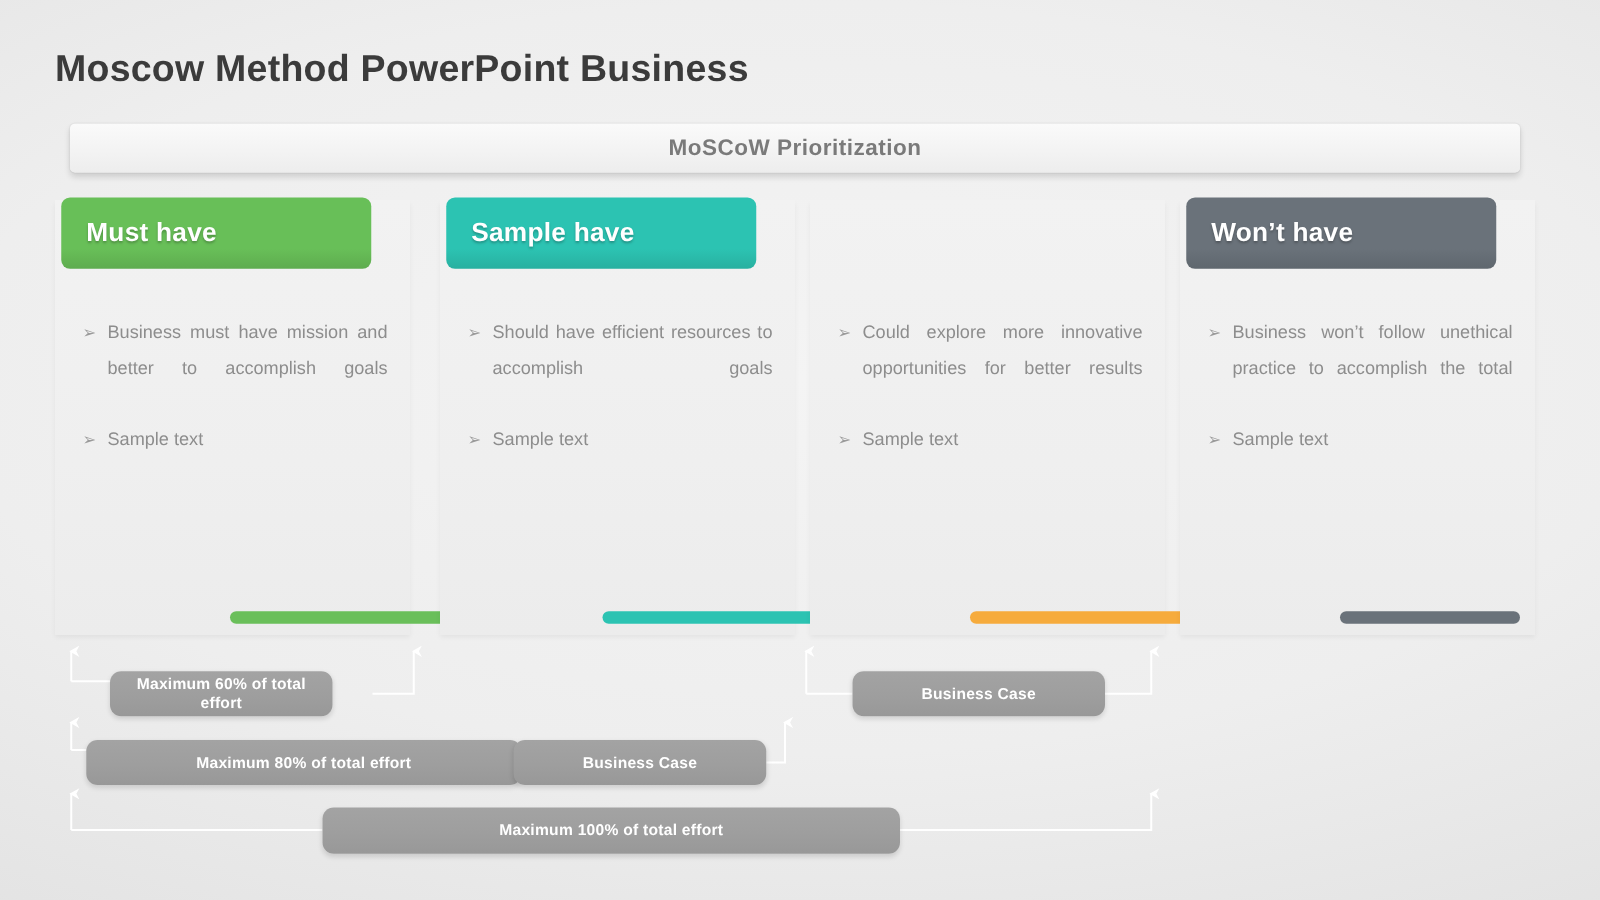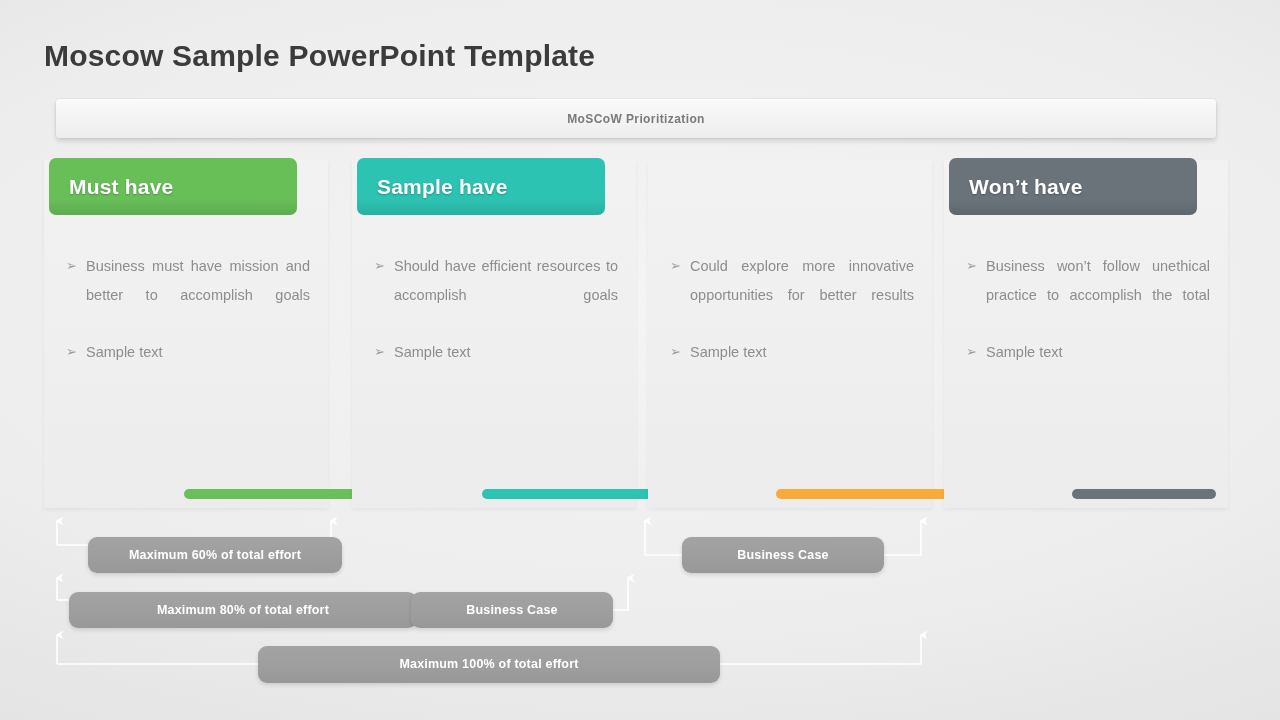--- a/index.html
+++ b/index.html
@@ -27,21 +27,21 @@
 
   
   #banner {
     position:absolute; left:56px; top:99px; width:1160px; height:39px;
     background:linear-gradient(180deg,#fafafa 0%,#f3f3f3 55%,#ededed 100%);
     border-radius:4px;
     box-shadow:0 3px 5px rgba(0,0,0,.14), 0 0 0 1px rgba(0,0,0,.03);
     display:flex; align-items:center; justify-content:center;
   }
   #banner .txt {
-    font-size:12px; font-weight:bold; color:#7a7a7a; letter-spacing:.4px;
+    font-size:18px; font-weight:bold; color:#7a7a7a; letter-spacing:.4px;
   }
 
   
   .card {
     position:absolute; top:160px; width:284px; height:348px;
     background:linear-gradient(180deg,#f2f2f2 0%,#efefef 60%,#ececec 100%);
     box-shadow:0 2px 4px rgba(0,0,0,.05);
   }
   .card.c1 { left:44px; }
   .card.c2 { left:352px; }
@@ -97,34 +97,34 @@
   .pill {
     position:absolute;
     background:linear-gradient(180deg,#a3a3a3 0%,#9e9e9e 55%,#989898 100%);
     border-radius:9px;
     box-shadow:0 2px 4px rgba(0,0,0,.13);
     color:#ffffff; font-size:12.5px; font-weight:bold;
     display:flex; align-items:center; justify-content:center;
     text-align:center; line-height:15px; letter-spacing:.2px;
     padding:0 10px;
   }
-  #pill-60  { left:88px;  top:537px; width:254px; height:36px; }
+  #pill-60  { left:88px;  top:537px; width:178px; height:36px; }
   #pill-80  { left:69px;  top:592px; width:348px; height:36px; }
   #pill-bc1 { left:411px; top:592px; width:202px; height:36px; }
   #pill-bc2 { left:682px; top:537px; width:202px; height:36px; }
   #pill-100 { left:258px; top:646px; width:462px; height:37px; }
 
   svg#bracket-lines { position:absolute; left:0; top:0; width:1280px; height:720px; }
 </style>
 </head>
 <body>
 
 <div id="slide" style="background: radial-gradient(140% 110% at 50% 42%, rgb(244, 244, 244) 0%, rgb(238, 238, 238) 38%, rgb(226, 226, 226) 68%, rgb(214, 214, 214) 100%);">
 
-  <div id="page-title">Moscow Sample PowerPoint Template</div>
+  <div id="page-title">Moscow Method PowerPoint Business</div>
 
   <div id="banner">
     <span class="txt">MoSCoW Prioritization</span>
   </div>
 
   <div class="card c1">
     <div class="card-header" style="background: linear-gradient(rgb(104, 191, 88) 0%, rgb(104, 191, 88) 72%, rgb(94, 172, 79) 100%);">
       <span class="shade" style="background: rgb(74, 138, 61);"></span>
       <span class="shade-b" style="background: rgb(74, 138, 61);"></span>
       <span>Must have</span>

